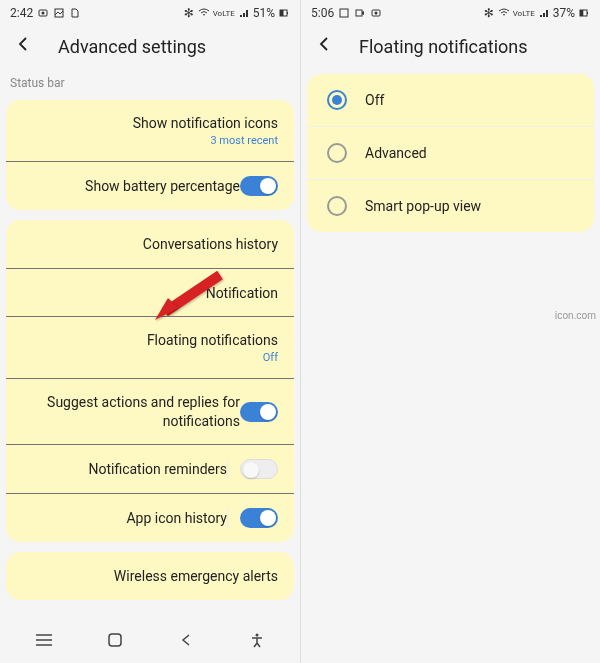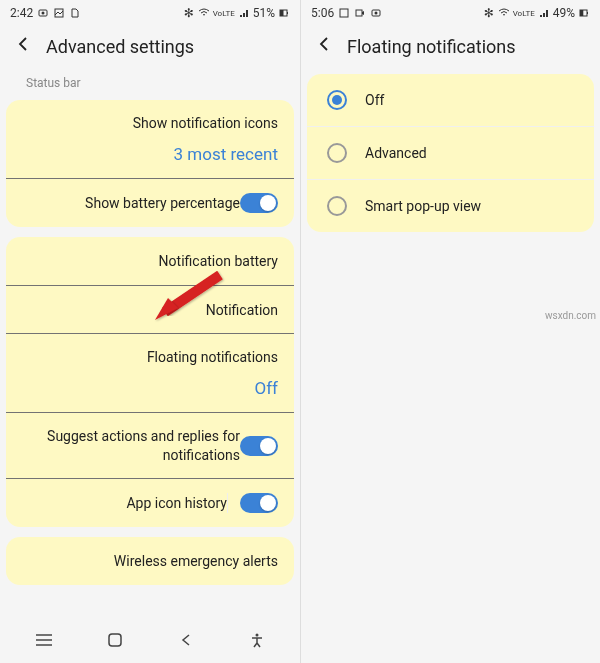--- a/index.html
+++ b/index.html
@@ -3,31 +3,31 @@
 <meta charset="utf-8">
 <style>
   * { box-sizing: border-box; margin: 0; padding: 0; }
   body { font-family: -apple-system, Roboto, "Segoe UI", sans-serif; background: #f5f5f5; width: 600px; height: 663px; display: flex; position: relative; }
   .phone { width: 300px; height: 663px; background: #f5f5f5; display: flex; flex-direction: column; position: relative; }
   .phone + .phone { border-left: 1px solid #ddd; }
   .statusbar { height: 26px; display: flex; align-items: center; justify-content: space-between; padding: 0 10px; font-size: 12px; color: #333; }
   .statusbar .left { display: flex; align-items: center; gap: 4px; }
   .statusbar .right { display: flex; align-items: center; gap: 3px; }
   .sb-icon { width: 12px; height: 12px; display: inline-flex; align-items: center; justify-content: center; }
-  .header { display: flex; align-items: center; padding: 8px 14px 12px; gap: 14px; }
+  .header { display: flex; align-items: center; padding: 8px 14px 12px; gap: 26px; }
   .back-btn { font-size: 20px; color: #222; }
   .header-title { font-size: 18px; color: #222; font-weight: 400; }
   .content { flex: 1; overflow: hidden; }
-  .section-label { font-size: 12px; color: #888; padding: 6px 26px 6px; }
+  .section-label { font-size: 12px; color: #888; padding: 6px 10px 6px; }
   .card { background: #fef9c3; border-radius: 14px; margin: 4px 6px 10px; overflow: hidden; }
   .row { display: flex; align-items: center; padding: 14px 16px; min-height: 48px; position: relative; text-align: right; }
   .row + .row { border-top: 1px solid #737373; }
   .row-text { flex: 1; }
   .row-title { font-size: 14px; color: #222; line-height: 1.3; }
-  .row-sub { font-size: 17px; color: #3b82d6; margin-top: 12px; }
+  .row-sub { font-size: 11px; color: #3b82d6; margin-top: 2px; }
   .toggle { width: 38px; height: 20px; border-radius: 10px; position: relative; }
   .toggle.on { background: #3b82d6; }
   .toggle .knob { width: 16px; height: 16px; border-radius: 50%; background: #fff; position: absolute; top: 2px; box-shadow: 0 1px 2px rgba(0,0,0,0.2); }
   .toggle.on .knob { right: 2px; }
   .toggle.disabled { background: #eee; border: 1px solid #ddd; }
   .toggle.disabled .knob { background: #f8f8f8; left: 2px; }
   .radio-row { display: flex; align-items: center; padding: 16px 20px; gap: 18px; }
   .radio { width: 20px; height: 20px; border-radius: 50%; border: 2px solid #999; position: relative; flex-shrink: 0; }
   .radio.selected { border-color: #3b82d6; }
   .radio.selected::after { content: ''; position: absolute; width: 10px; height: 10px; background: #3b82d6; border-radius: 50%; top: 3px; left: 3px; }
@@ -105,41 +105,51 @@
             <div class="row-title">Show battery percentage</div>
           </div>
         <div class="toggle on">
             <div class="knob"></div>
           </div>
       </div>
     </div>
     <div class="card">
       <div class="row">
         <div class="row-text">
-            <div class="row-title">Notification battery</div>
+            <div class="row-title">Conversations history</div>
           </div>
       </div>
       <div class="row">
         <div class="row-text">
             <div class="row-title">Notification</div>
           </div>
       </div>
       <div class="row">
         <div class="row-text">
           <div class="row-title">Floating notifications</div>
           <div class="row-sub">Off</div>
         </div>
       </div>
       <div class="row">
         <div class="row-text">
             <div class="row-title">Suggest actions and replies for notifications</div>
           </div>
         <div class="toggle on">
             <div class="knob"></div>
           </div>
+      </div>
+      <div class="row">
+        <div class="row-text">
+            <div class="row-title">Notification reminders</div>
+          </div>
+        <div style="border-left:1px solid #eee; padding-left:12px;">
+          <div class="toggle disabled">
+              <div class="knob"></div>
+            </div>
+        </div>
       </div>
       <div class="row">
         <div class="row-text">
             <div class="row-title">App icon history</div>
           </div>
         <div style="border-left:1px solid #eee; padding-left:12px;">
           <div class="toggle on">
               <div class="knob"></div>
             </div>
         </div>
@@ -217,21 +227,21 @@
           <svg width="12" height="10" viewBox="0 0 12 10">
             <path d="M1 3 Q6 -1 11 3 M3 5 Q6 2 9 5 M5 7 Q6 6 7 7" fill="none" stroke="#333" stroke-width="1"></path>
           </svg>
         </span>
       <span style="font-size:8px;">VoLTE</span>
       <span class="sb-icon">
           <svg width="10" height="10" viewBox="0 0 10 10">
             <path d="M1 9 L1 7 L3 7 L3 9 M4 9 L4 5 L6 5 L6 9 M7 9 L7 2 L9 2 L9 9" fill="#333"></path>
           </svg>
         </span>
-      <span>49%</span>
+      <span>37%</span>
       <span class="sb-icon">
           <svg width="10" height="10" viewBox="0 0 10 10">
             <rect x="1" y="2" width="7" height="6" fill="none" stroke="#333"></rect>
             <rect x="8" y="4" width="1" height="2" fill="#333"></rect>
             <rect x="1" y="2" width="3.3" height="6" fill="#333"></rect>
           </svg>
         </span>
     </div>
   </div>
   <div class="header">
@@ -251,13 +261,13 @@
         <div class="row-title">Advanced</div>
       </div>
       <div class="radio-row">
         <div class="radio"></div>
         <div class="row-title">Smart pop-up view</div>
       </div>
     </div>
   </div>
 </div>
 
-<div class="watermark">wsxdn.com</div>
+<div class="watermark">icon.com</div>
 
 </body></html>

